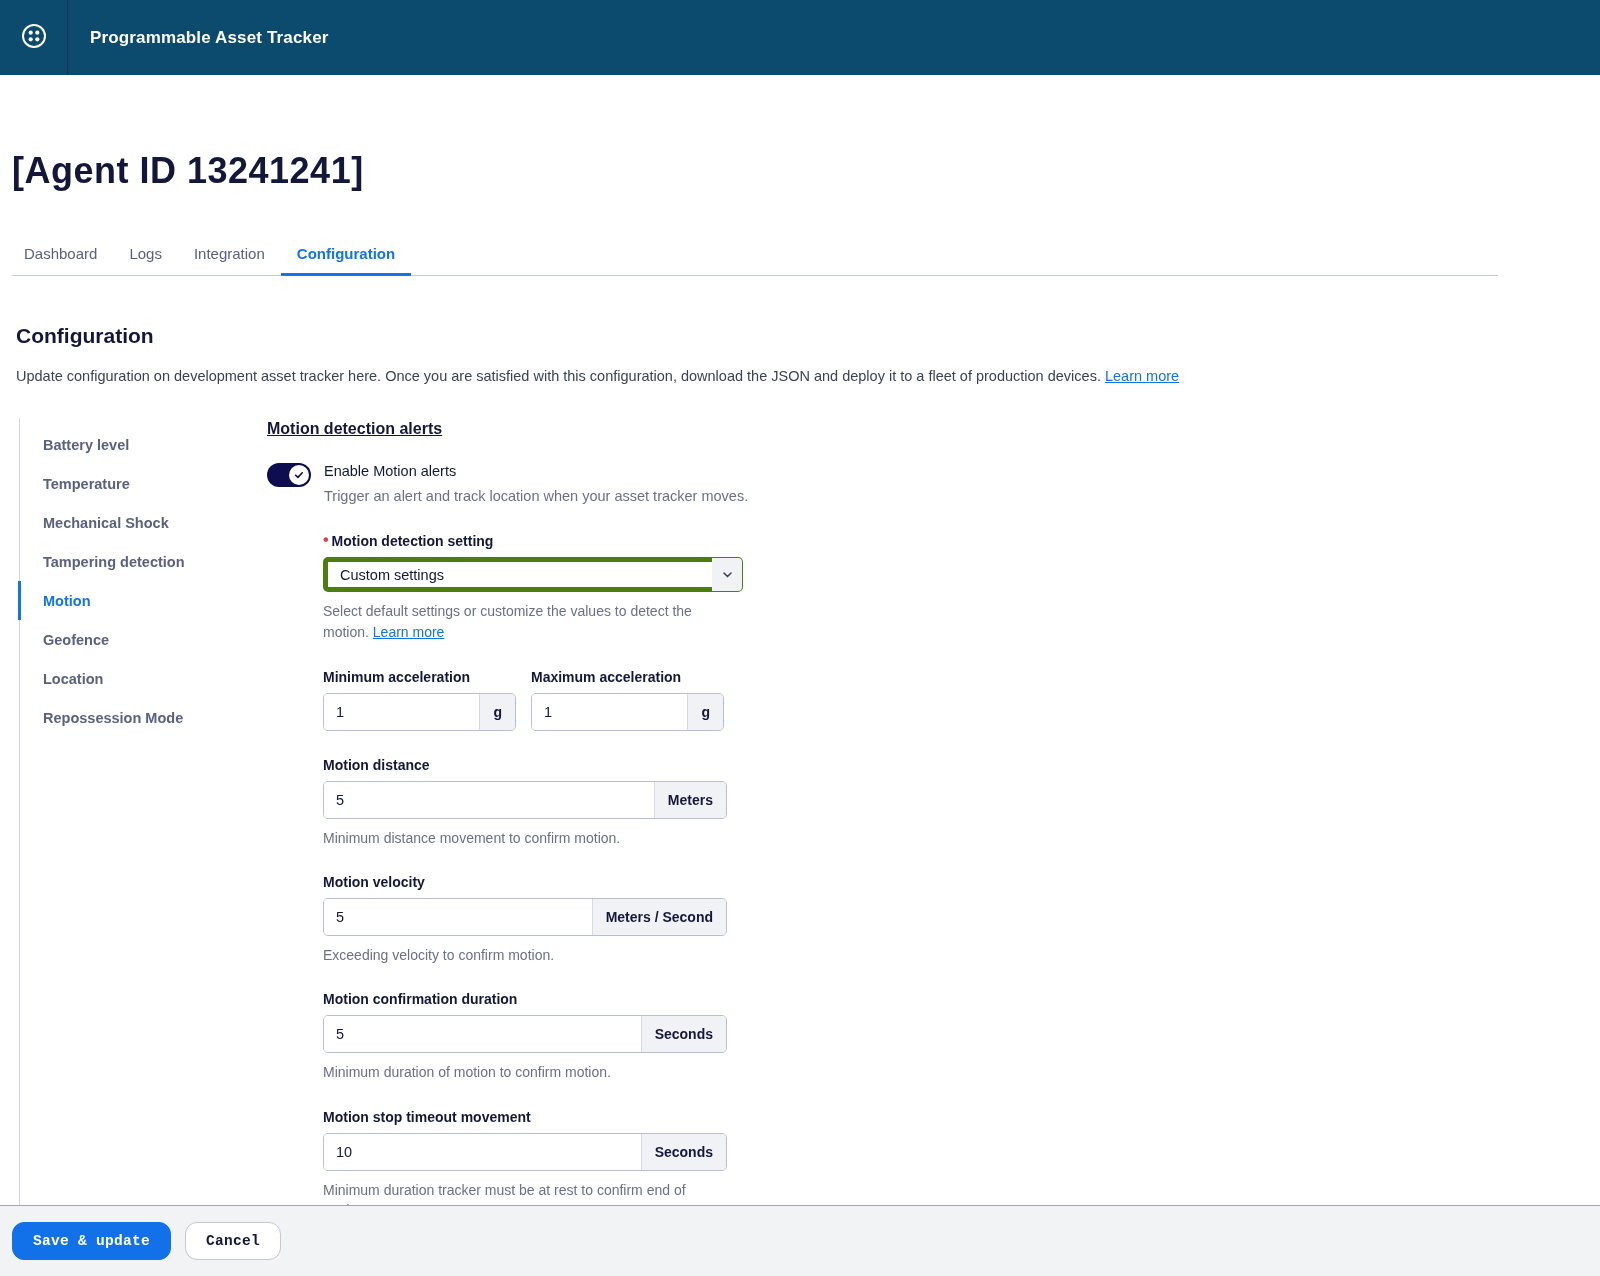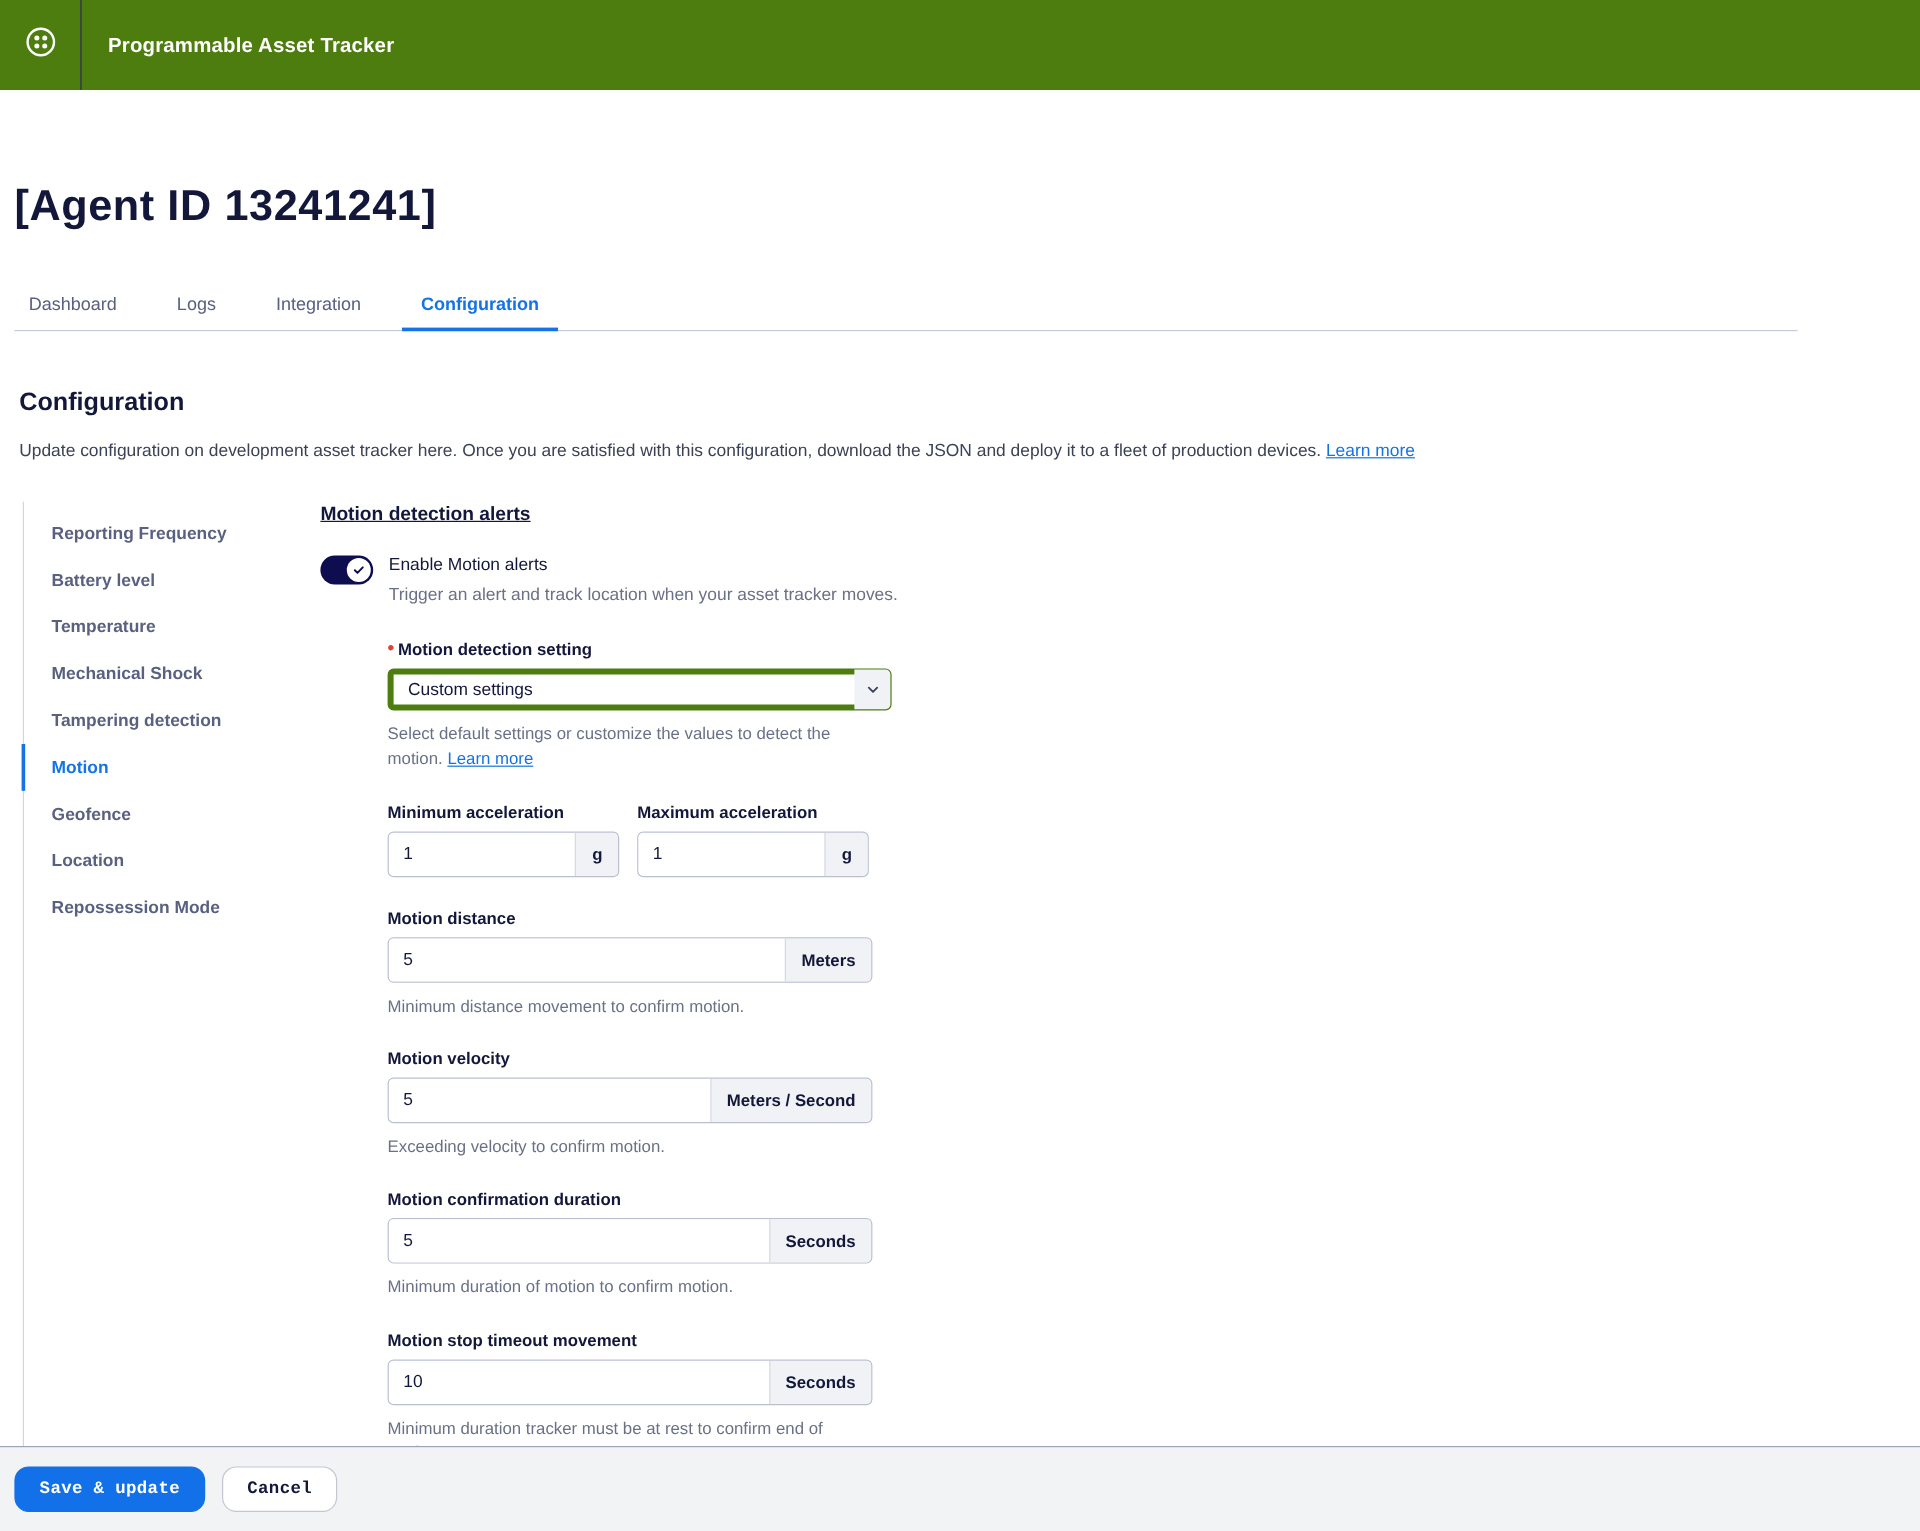--- a/index.html
+++ b/index.html
@@ -15,21 +15,21 @@
     width: 1600px; height: 1276px;
     overflow: hidden;
     background: #ffffff;
     display: flex;
     flex-direction: column;
   }
 
   
   .topbar {
     height: 75px;
-    background: #4d7c0f;
+    background: #0c4a6e;
     display: flex;
     align-items: center;
     flex: 0 0 auto;
   }
   .logo-cell {
     width: 68px;
     height: 75px;
     display: flex;
     align-items: center;
     justify-content: center;
@@ -59,21 +59,21 @@
     letter-spacing: 0.5px;
     margin: 78px 0 0 0;
     line-height: 1;
   }
 
   
   .tabs {
     margin-top: 50px;
     display: flex;
     align-items: flex-end;
-    gap: 18px;
+    gap: 0px;
     border-bottom: 1px solid #c8cbd9;
     width: 1486px;
     height: 37px;
   }
   .tab {
     font-size: 15px;
     color: #596080;
     padding: 0 16px 11px 16px;
     cursor: pointer;
     border-bottom: 3px solid transparent;
@@ -344,21 +344,20 @@
 
     <div class="section-title">Configuration</div>
     <div class="section-desc">
       <span>Update configuration on development asset tracker here. Once you are satisfied with this configuration, download the JSON and deploy it to a fleet of production devices.</span>
       <span class="link">Learn more</span>
     </div>
 
     <div class="config-wrap">
 
       <div class="side-nav">
-        <div class="side-item">Reporting Frequency</div>
         <div class="side-item">Battery level</div>
         <div class="side-item">Temperature</div>
         <div class="side-item">Mechanical Shock</div>
         <div class="side-item">Tampering detection</div>
         <div class="side-item active">Motion</div>
         <div class="side-item">Geofence</div>
         <div class="side-item">Location</div>
         <div class="side-item">Repossession Mode</div>
       </div>
 

